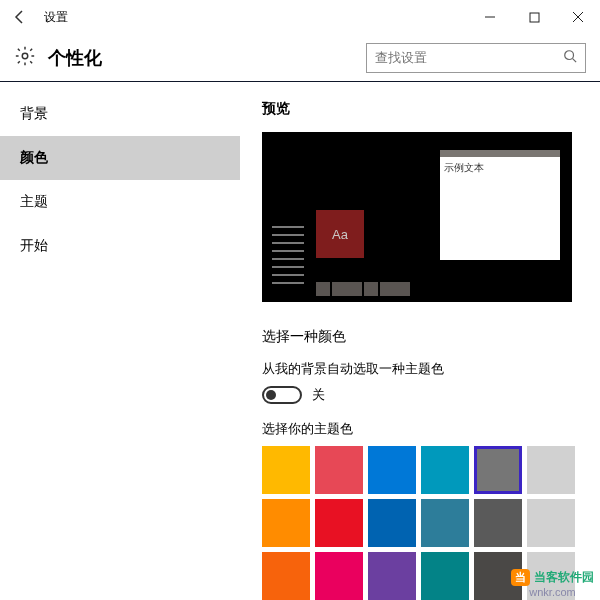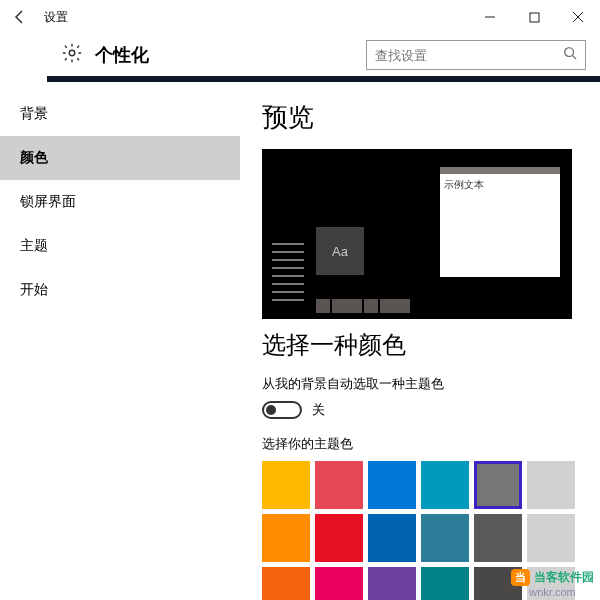--- a/index.html
+++ b/index.html
@@ -5,48 +5,48 @@
 * { margin: 0; padding: 0; box-sizing: border-box; font-family: "Microsoft YaHei", "Segoe UI", sans-serif; }
 body { background: #fff; width: 600px; height: 600px; overflow: hidden; }
 
 .titlebar { height: 34px; display: flex; align-items: center; background: #fff; }
 .tb-back { width: 40px; height: 34px; display: flex; align-items: center; justify-content: center; cursor: pointer; }
 .tb-title { font-size: 12px; color: #000; margin-left: 4px; }
 .tb-spacer { flex: 1; }
 .tb-btn { width: 44px; height: 34px; display: flex; align-items: center; justify-content: center; cursor: pointer; }
 .tb-btn svg { stroke: #222; }
 
-.header { height: 48px; display: flex; align-items: center; padding: 0 14px; border-bottom: 6px solid #0f172a; margin-left: 47px; }
+.header { height: 48px; display: flex; align-items: center; padding: 0 14px; border-bottom: 1px solid #0f172a; }
 .header-icon { margin-right: 12px; color: #333; }
 .header-title { font-size: 18px; font-weight: 600; }
 .header-spacer { flex: 1; }
 .searchbox { width: 220px; height: 30px; border: 1px solid #999; display: flex; align-items: center; padding: 0 8px; }
 .searchbox input { flex: 1; border: none; outline: none; font-size: 13px; background: transparent; color: #666; }
 .search-icon { color: #666; }
 
 .body { display: flex; height: calc(600px - 34px - 48px); }
 .sidebar { width: 240px; padding-top: 10px; }
 .side-item { height: 44px; display: flex; align-items: center; padding: 0 20px; font-size: 14px; cursor: pointer; }
 .side-item.active { background: #cfcfcf; font-weight: bold; }
 
 .content { flex: 1; padding: 18px 22px 0 22px; overflow: hidden; }
-.section-title { font-size: 26px; font-weight: 400; margin-bottom: 14px; }
+.section-title { font-size: 14px; font-weight: 700; margin-bottom: 14px; }
 
 .preview-box { width: 310px; height: 170px; background: #000; position: relative; }
 .preview-task { position: absolute; left: 6px; bottom: 6px; width: 160px; height: 86px; }
 .task-rows { position: absolute; left: 4px; bottom: 6px; }
 .task-row { width: 32px; height: 2px; background: #7a7a7a; margin-bottom: 6px; }
-.task-tile-big { position: absolute; left: 48px; top: 0; width: 48px; height: 48px; background: #404040; display: flex; align-items: center; justify-content: center; color: #c9c6c4; font-size: 13px; }
+.task-tile-big { position: absolute; left: 48px; top: 0; width: 48px; height: 48px; background: #7f1d1d; display: flex; align-items: center; justify-content: center; color: #c9c6c4; font-size: 13px; }
 .task-tile-row { position: absolute; left: 48px; bottom: 0; display: flex; gap: 2px; }
 .task-tile-s { width: 14px; height: 14px; background: #5a5552; }
 .task-tile-m { width: 30px; height: 14px; background: #5a5552; }
 .preview-win { position: absolute; right: 12px; top: 18px; width: 120px; height: 110px; background: #fff; border-top: 7px solid #7a7672; }
 .preview-win-text { font-size: 10px; padding: 4px 4px; color: #333; }
 
-.subsection { font-size: 24px; margin-top: 10px; margin-bottom: 14px; }
+.subsection { font-size: 14px; margin-top: 26px; margin-bottom: 14px; }
 .option-label { font-size: 13px; margin-bottom: 8px; margin-top: 12px; }
 .toggle-wrap { display: flex; align-items: center; gap: 10px; margin-bottom: 16px; }
 .toggle { width: 40px; height: 18px; border: 2px solid #333; border-radius: 10px; position: relative; cursor: pointer; }
 .toggle-knob { position: absolute; left: 2px; top: 2px; width: 10px; height: 10px; border-radius: 50%; background: #333; }
 .toggle-state { font-size: 13px; }
 
 .swatch-grid { display: flex; flex-wrap: wrap; gap: 5px; width: 330px; }
 .swatch { width: 48px; height: 48px; cursor: pointer; }
 .swatch.selected { outline: 3px solid #3b24c4; outline-offset: -3px; }
 
@@ -101,21 +101,20 @@
           <line x1="11" y1="11" x2="15" y2="15"></line>
         </svg>
     </span>
   </div>
 </div>
 
 <div class="body">
   <div class="sidebar">
     <div class="side-item">背景</div>
     <div class="side-item active">颜色</div>
-    <div class="side-item">锁屏界面</div>
     <div class="side-item">主题</div>
     <div class="side-item">开始</div>
   </div>
 
   <div class="content">
     <div class="section-title">预览</div>
 
     <div class="preview-box">
       <div class="preview-task">
         <div class="task-rows">

